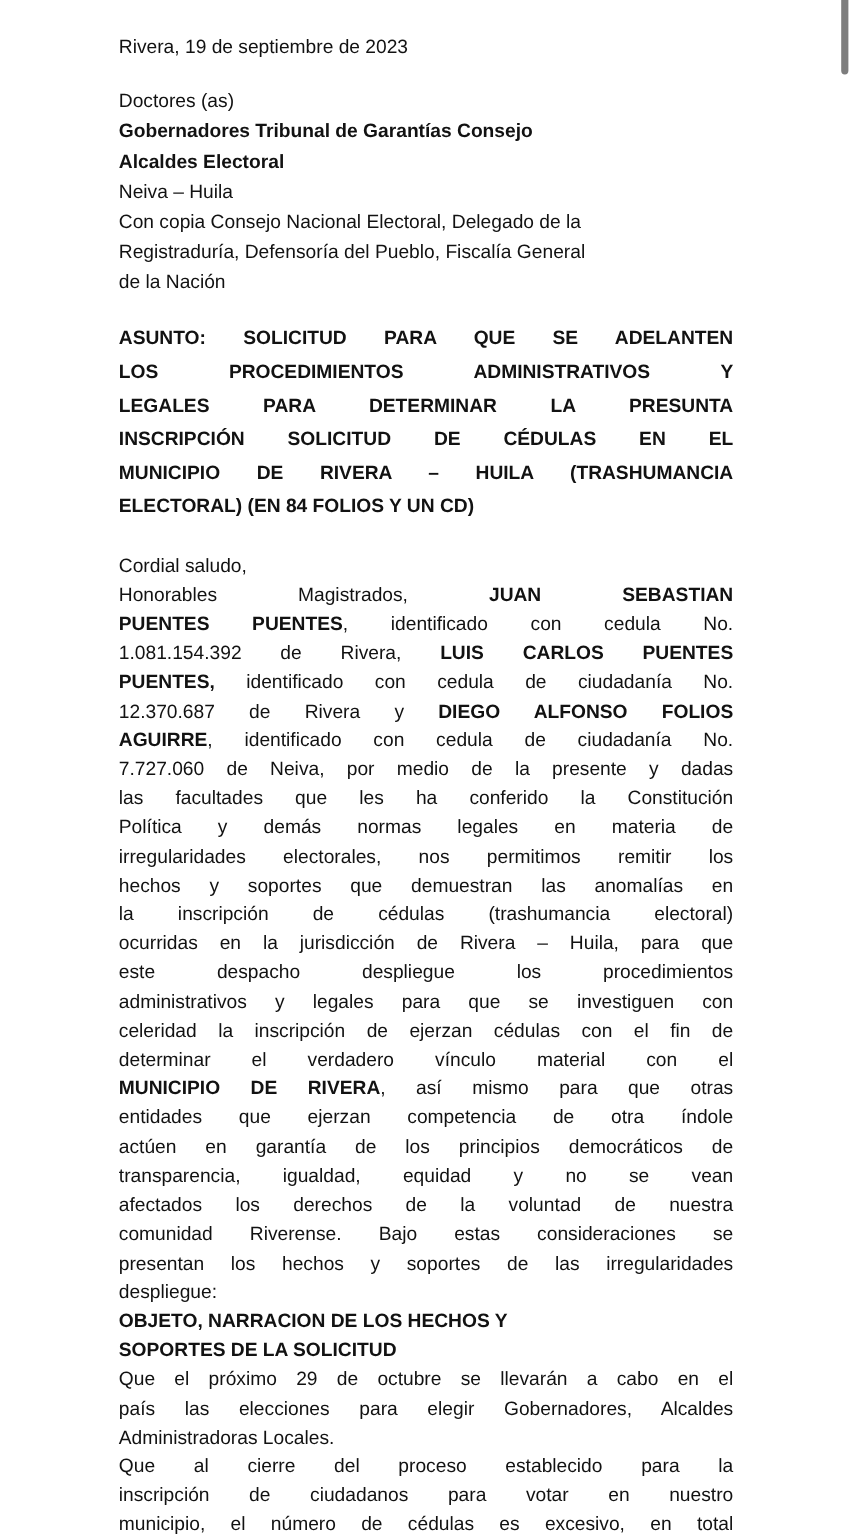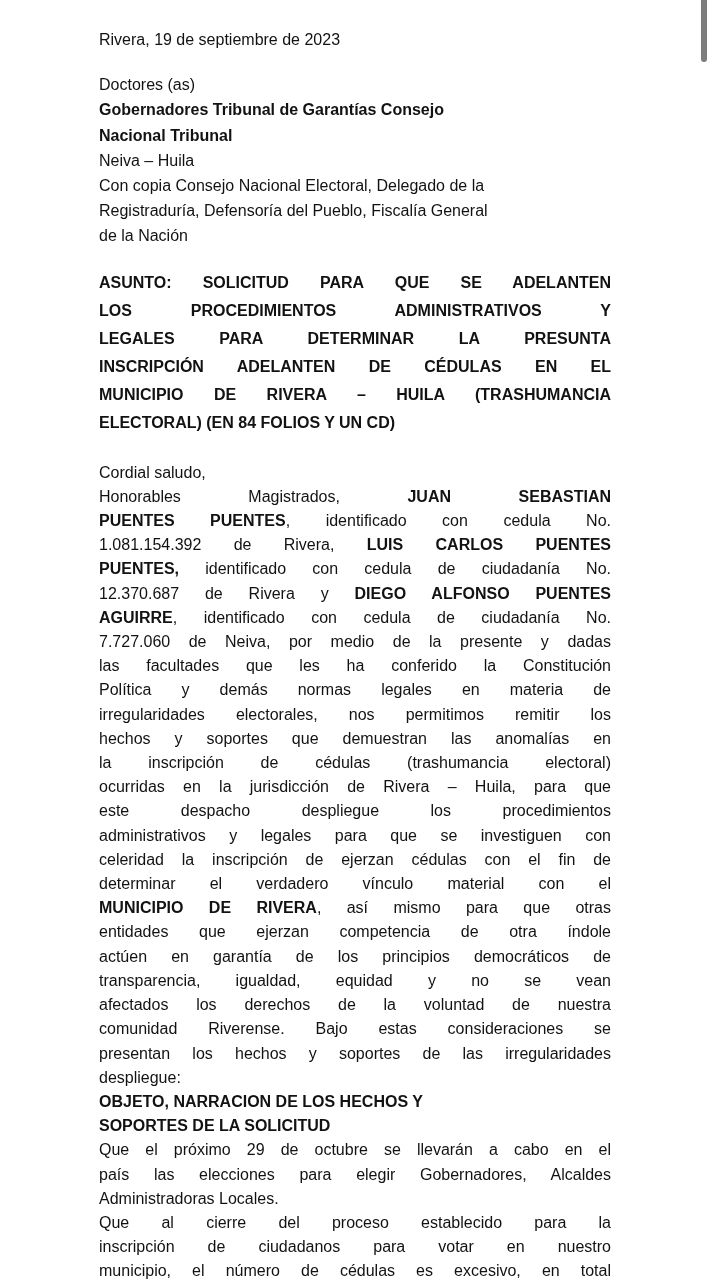--- a/index.html
+++ b/index.html
@@ -47,44 +47,44 @@
 <body>
 
 <div class="page">
   <div class="doc">
 
     <div class="tline date-line">Rivera, 19 de septiembre de 2023</div>
 
     <div class="recipient">
         <div class="tline"><span>Doctores (as)</span></div>
         <div class="tline"><span class="b">Gobernadores Tribunal de Garantías Consejo</span></div>
-        <div class="tline"><span class="b">Nacional Tribunal</span></div>
+        <div class="tline"><span class="b">Alcaldes Electoral</span></div>
         <div class="tline"><span>Neiva – Huila</span></div>
         <div class="tline"><span>Con copia Consejo Nacional Electoral, Delegado de la</span></div>
         <div class="tline"><span>Registraduría, Defensoría del Pueblo, Fiscalía General</span></div>
         <div class="tline"><span>de la Nación</span></div>
       </div>
 
     <div class="subject">
         <div class="tline just"><span class="b">ASUNTO: SOLICITUD PARA QUE SE ADELANTEN</span></div>
         <div class="tline just"><span class="b">LOS PROCEDIMIENTOS ADMINISTRATIVOS Y</span></div>
         <div class="tline just"><span class="b">LEGALES PARA DETERMINAR LA PRESUNTA</span></div>
-        <div class="tline just"><span class="b">INSCRIPCIÓN ADELANTEN DE CÉDULAS EN EL</span></div>
+        <div class="tline just"><span class="b">INSCRIPCIÓN SOLICITUD DE CÉDULAS EN EL</span></div>
         <div class="tline just"><span class="b">MUNICIPIO DE RIVERA – HUILA (TRASHUMANCIA</span></div>
         <div class="tline"><span class="b">ELECTORAL) (EN 84 FOLIOS Y UN CD)</span></div>
       </div>
 
     <div class="tline greeting">Cordial saludo,</div>
 
     <div class="body-par">
         <div class="tline just"><span>Honorables Magistrados, </span><span class="b">JUAN SEBASTIAN</span></div>
         <div class="tline just"><span class="b">PUENTES PUENTES</span><span>, identificado con cedula No.</span></div>
         <div class="tline just"><span>1.081.154.392 de Rivera, </span><span class="b">LUIS CARLOS PUENTES</span></div>
         <div class="tline just"><span class="b">PUENTES,</span><span> identificado con cedula de ciudadanía No.</span></div>
-        <div class="tline just"><span>12.370.687 de Rivera y </span><span class="b">DIEGO ALFONSO PUENTES</span></div>
+        <div class="tline just"><span>12.370.687 de Rivera y </span><span class="b">DIEGO ALFONSO FOLIOS</span></div>
         <div class="tline just"><span class="b">AGUIRRE</span><span>, identificado con cedula de ciudadanía No.</span></div>
         <div class="tline just"><span>7.727.060 de Neiva, por medio de la presente y dadas</span></div>
         <div class="tline just"><span>las facultades que les ha conferido la Constitución</span></div>
         <div class="tline just"><span>Política y demás normas legales en materia de</span></div>
         <div class="tline just"><span>irregularidades electorales, nos permitimos remitir los</span></div>
         <div class="tline just"><span>hechos y soportes que demuestran las anomalías en</span></div>
         <div class="tline just"><span>la inscripción de cédulas (trashumancia electoral)</span></div>
         <div class="tline just"><span>ocurridas en la jurisdicción de Rivera – Huila, para que</span></div>
         <div class="tline just"><span>este despacho despliegue los procedimientos</span></div>
         <div class="tline just"><span>administrativos y legales para que se investiguen con</span></div>

